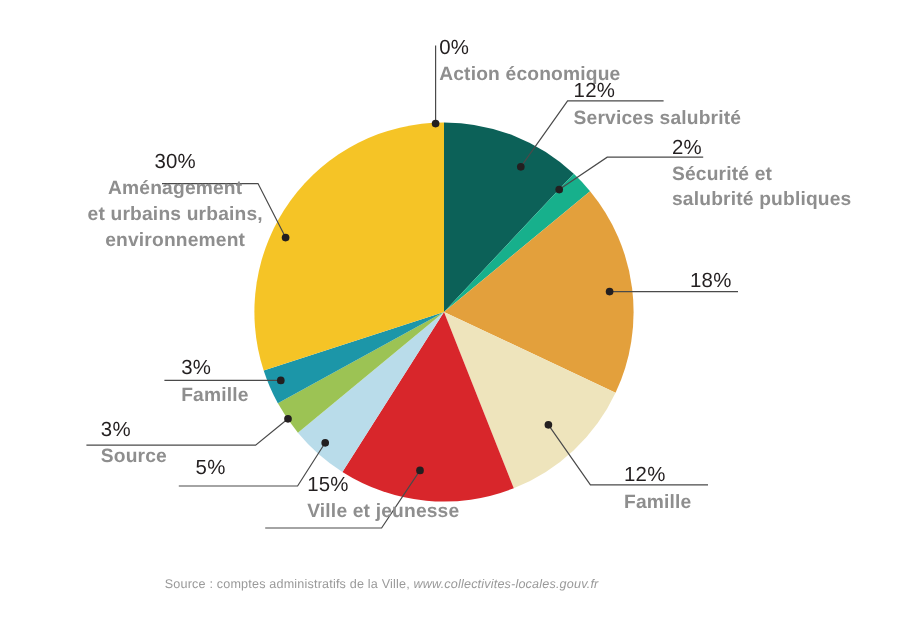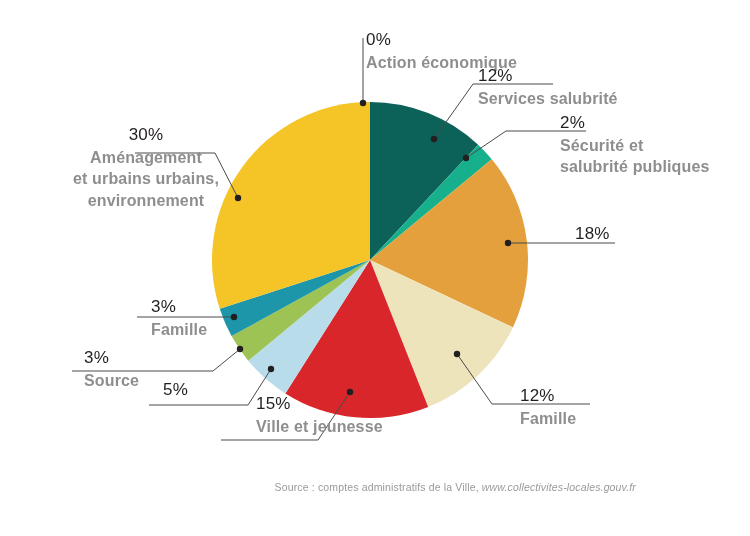--- a/index.html
+++ b/index.html
@@ -54,21 +54,21 @@
   .align-left  .pct, .align-left  .cat { text-align: left; }
   .align-right .pct, .align-right .cat { text-align: right; }
   .align-center .pct, .align-center .cat { text-align: center; }
 
   
   #source-note {
     position: absolute;
     left: 0;
     top: 481px;
     width: 636px;
-    text-align: right;
+    text-align: center;
     font-family: "Liberation Sans", sans-serif;
     font-size: 10.5px;
     color: #9a9a9a;
     letter-spacing: 0.15px;
   }
   #source-note .italic {
     font-style: italic;
   }
 </style>
 </head>

